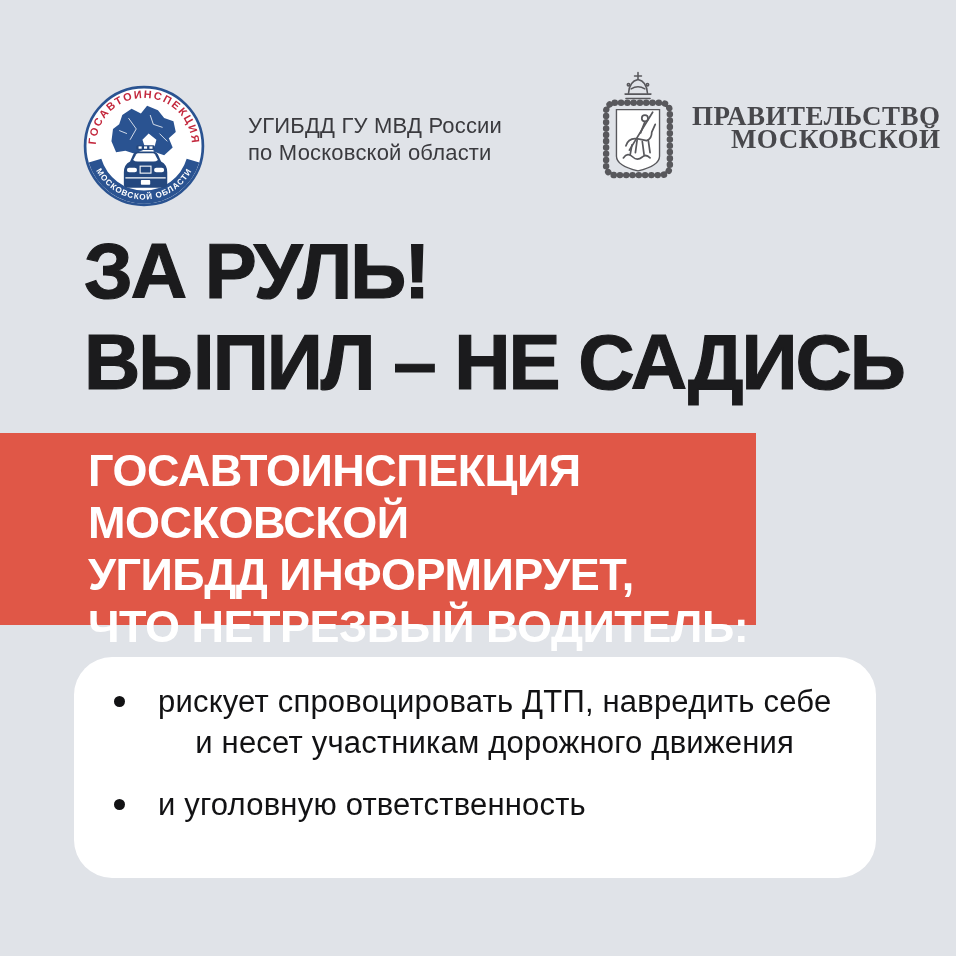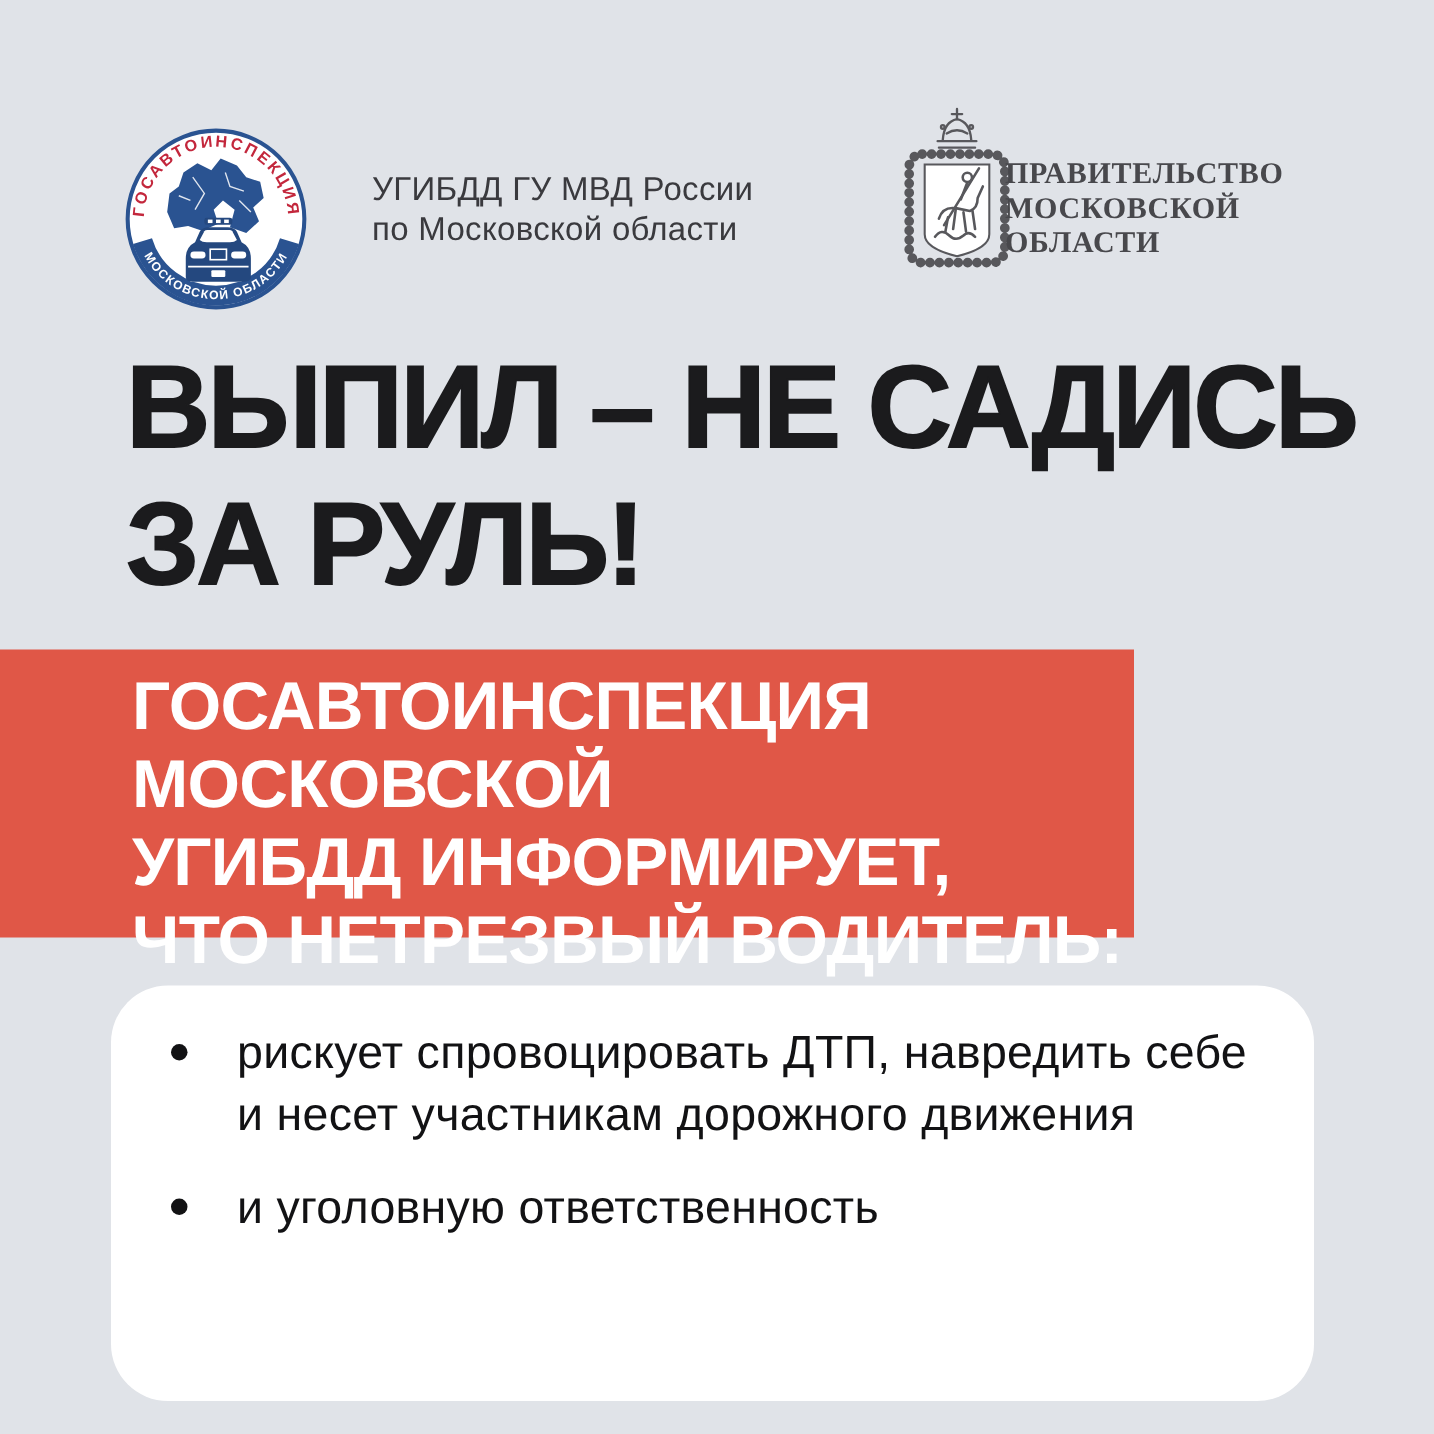--- a/index.html
+++ b/index.html
@@ -14,49 +14,49 @@
   .gibdd-logo{position:absolute;left:82px;top:84px;width:124px;height:124px;}
   .gibdd-logo svg{width:100%;height:100%;display:block;}
   .org-text{
     position:absolute;left:225px;top:112px;
     font-size:22px;line-height:27px;font-weight:400;
     color:#3A3A3E;letter-spacing:0.2px;margin-left:23px;
   }
   .gov-emblem{position:absolute;left:594px;top:70px;width:88px;height:112px;}
   .gov-emblem svg{width:100%;height:100%;display:block;}
   .gov-text{
-    position:absolute;left:670px;top:105px;
+    position:absolute;left:692px;top:105px;
     font-family:"Liberation Serif", serif;
-    font-weight:700;font-size:20px;line-height:23px;
-    color:#48484C;letter-spacing:0.5px;
+    font-weight:700;font-size:27px;line-height:23px;
+    color:#48484C;letter-spacing:0.5px;text-align:right;
   }
   
   .headline{
     position:absolute;left:84px;top:226px;margin:0;
     font-size:78px;line-height:91px;font-weight:700;
     color:#1B1B1D;letter-spacing:-2px;
     -webkit-text-stroke:1.2px #1B1B1D;
   }
   
   .banner{
     position:absolute;left:0;top:433px;width:756px;height:192px;
     background:#E05747;
   }
   .banner-text{
     position:absolute;left:88px;top:12px;
     font-size:45px;line-height:52px;font-weight:700;
     color:#FFFFFF;letter-spacing:-0.5px;
   }
   
   .card{
-    position:absolute;left:74px;top:657px;width:802px;height:277px;
+    position:absolute;left:74px;top:657px;width:802px;height:221px;
     background:#FFFFFF;border-radius:38px;
     box-sizing:border-box;
     padding:24px 40px 0 40px;
-    display:flex;flex-direction:column;gap:21px;
+    display:flex;flex-direction:column;gap:21px;text-align:center;
   }
   .bullet{
     display:flex;gap:33px;
     font-size:31px;line-height:41px;font-weight:400;
     color:#121214;letter-spacing:0.2px;
   }
   .dot{
     flex:none;width:11px;height:11px;border-radius:50%;
     background:#121214;margin-top:15px;
   }
@@ -132,26 +132,25 @@
         <path d="M 58,60 L 53,73"></path>
         <path d="M 67,49 L 40,93"></path>
         <path d="M 33,102 q 5,-7 11,-1 q 5,5 11,0 q 4,-4 9,1"></path>
       </g>
     </svg>
   </div>
 
   <div class="gov-text">
     <div>ПРАВИТЕЛЬСТВО</div>
     <div>МОСКОВСКОЙ</div>
-    <div>ОБЛАСТИ</div>
   </div>
 
   <h1 class="headline">
+    <div>ЗА РУЛЬ!</div>
     <div>ВЫПИЛ – НЕ САДИСЬ</div>
-    <div>ЗА РУЛЬ!</div>
   </h1>
 
   <div class="banner">
     <div class="banner-text">
       <div>ГОСАВТОИНСПЕКЦИЯ МОСКОВСКОЙ</div>
       <div>УГИБДД ИНФОРМИРУЕТ,</div>
       <div>ЧТО НЕТРЕЗВЫЙ ВОДИТЕЛЬ:</div>
     </div>
   </div>
 

